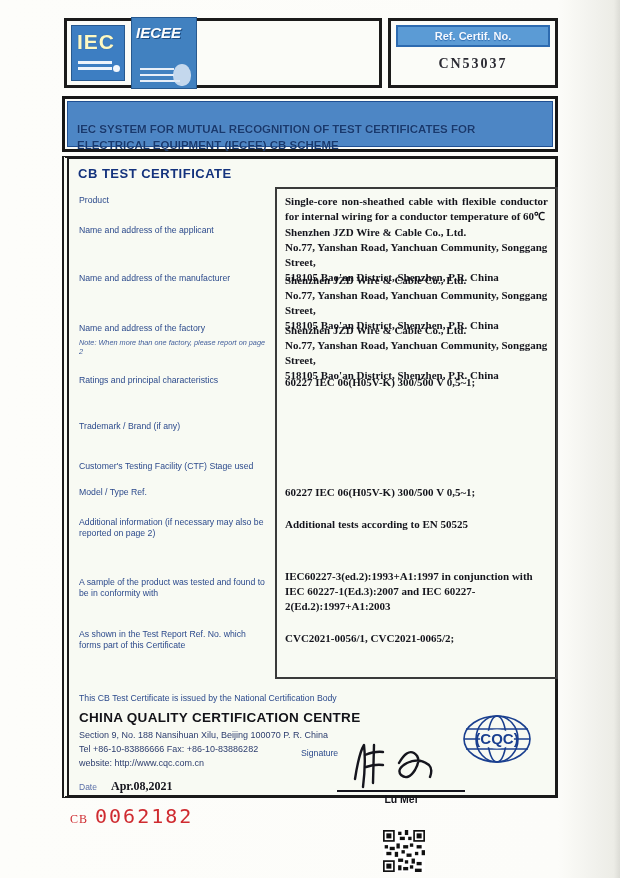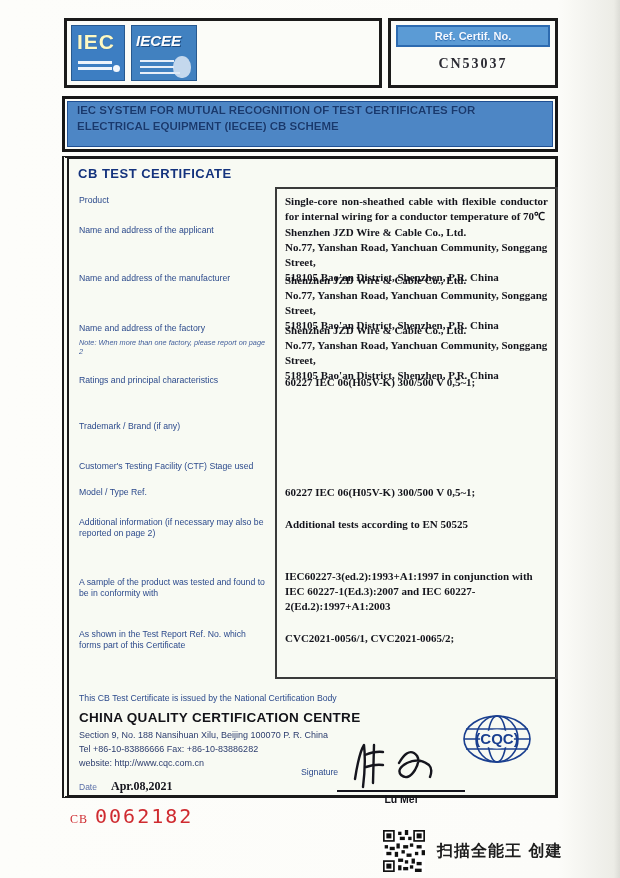--- a/index.html
+++ b/index.html
@@ -18,21 +18,21 @@
   .iec-logo {
     width:54px; height:56px; background:#3d7ec2; border:1px solid #27598f;
     position:relative; color:#fff; margin-right:6px;
   }
   .iec-logo .txt { position:absolute; top:4px; left:5px; font-size:21px; font-weight:bold; letter-spacing:1px;
     color:#fef9c3; text-shadow:0 0 1px #27598f; }
   .iec-logo .bar1 { position:absolute; left:6px; right:12px; bottom:16px; height:3px; background:#eef4fb; }
   .iec-logo .bar2 { position:absolute; left:6px; right:12px; bottom:10px; height:3px; background:#eef4fb; }
   .iec-logo .dot  { position:absolute; right:4px; bottom:8px; width:7px; height:7px; border-radius:50%; background:#f4f8fd; }
   .iecee-logo {
-    width:66px; height:56px; background:#4181c0; border:1px solid #27598f; position:relative; overflow:hidden;
+    width:66px; height:72px; background:#4181c0; border:1px solid #27598f; position:relative; overflow:hidden;
   }
   .iecee-logo .txt { position:absolute; top:6px; left:4px; font-size:15px; font-weight:bold; font-style:italic;
     color:#fdfdfd; letter-spacing:0px; text-shadow:1px 1px 0 #1d4a7e; }
   .iecee-logo .l1 { position:absolute; left:8px; width:34px; bottom:18px; height:2.5px; background:#e8eff8; }
   .iecee-logo .l2 { position:absolute; left:8px; width:34px; bottom:12px; height:2.5px; background:#e8eff8; }
   .iecee-logo .l3 { position:absolute; left:8px; width:40px; bottom:6px;  height:2.5px; background:#e8eff8; }
   .iecee-logo .bulb { position:absolute; right:5px; bottom:2px; width:18px; height:22px; border-radius:50% 50% 45% 45%;
     background:#dce8f4; opacity:.85; }
   .ref-box {
     position:absolute; left:388px; top:18px; width:170px; height:70px;
@@ -47,21 +47,21 @@
     font-size:14px; letter-spacing:2px; color:#2b2b33; font-weight:600;
   }
 
   
   .banner-outer {
     position:absolute; left:62px; top:96px; width:496px; height:56px;
     border:3px solid #161616; background:#fbfcf8; padding:2px;
   }
   .banner-inner {
     width:100%; height:100%; background:#4d86c5; border:1px solid #1f4f93;
-    padding:1px 9px; color:#17396f; font-weight:bold; font-size:11.5px; line-height:1.35;
+    padding:20px 9px; color:#17396f; font-weight:bold; font-size:11.5px; line-height:1.35;
     text-shadow:0 0 1px rgba(255,255,255,.25);
   }
 
   
   .main-box {
     position:absolute; left:62px; top:156px; width:496px; height:642px;
     background:#f8faf3; border:3px solid #1a1a1a; border-left:7px double #1a1a1a;
   }
   .cb-title {
     position:absolute; left:9px; top:7px; font-size:13px; font-weight:bold;
@@ -81,21 +81,21 @@
   }
   .val.just { text-align:justify; }
   .val .addr { font-weight:bold; }
 
   .issued-by { position:absolute; left:10px; top:534px; font-size:8.7px; color:#2c4a8c; }
   .ncb-name  { position:absolute; left:10px; top:551px; font-size:13.5px; font-weight:bold; color:#131318; letter-spacing:.3px; }
   .ncb-line  { position:absolute; left:10px; font-size:9px; color:#2c3d6e; }
   .date-label{ position:absolute; left:10px; top:623px; font-size:8.5px; color:#5a6fa8; }
   .date-value{ position:absolute; left:42px; top:620px; font-size:12px; font-weight:bold; color:#15151d; font-family:"Liberation Serif", serif; }
 
-  .sig-label { position:absolute; left:232px; top:608px; font-size:8.7px; color:#2c4a8c; }
+  .sig-label { position:absolute; left:232px; top:589px; font-size:8.7px; color:#2c4a8c; }
   .sig-hand  { position:absolute; left:272px; top:580px; width:120px; height:50px; }
   .sig-line  { position:absolute; left:268px; top:631px; width:128px; height:2px; background:#15151d; }
   .sig-name  { position:absolute; left:268px; top:634px; width:128px; text-align:center; font-size:10.5px; font-weight:bold; color:#15151d; }
 
   .cqc-logo  { position:absolute; left:388px; top:552px; width:80px; height:58px; }
 
   
   .stamp { position:absolute; left:70px; top:804px; color:#cf2b30; }
   .stamp .pre { font-family:"Liberation Serif", serif; font-size:12px; margin-right:7px; letter-spacing:1px; }
   .stamp .num { font-family:"DejaVu Sans Mono", monospace; font-size:20px; letter-spacing:2px; }
@@ -147,21 +147,21 @@
     </div>
     <div class="lbl" style="top:216px">Ratings and principal characteristics</div>
     <div class="lbl" style="top:262px">Trademark / Brand (if any)</div>
     <div class="lbl" style="top:302px">Customer's Testing Facility (CTF) Stage used</div>
     <div class="lbl" style="top:328px">Model / Type Ref.</div>
     <div class="lbl" style="top:358px">Additional information (if necessary may also be reported on page 2)</div>
     <div class="lbl" style="top:470px">As shown in the Test Report Ref. No. which forms part of this Certificate</div>
     <div class="lbl" style="top:418px">A sample of the product was tested and found to be in conformity with</div>
 
     <div class="val-box">
-      <div class="val just" style="top:5px">Single-core non-sheathed cable with flexible conductor for internal wiring for a conductor temperature of 70℃</div>
+      <div class="val just" style="top:5px">Single-core non-sheathed cable with flexible conductor for internal wiring for a conductor temperature of 60℃</div>
       <div class="val" style="top:36px">
         <div>Shenzhen JZD Wire &amp; Cable Co., Ltd.</div>
         <div class="addr">No.77, Yanshan Road, Yanchuan Community, Songgang Street,</div>
         <div class="addr">518105 Bao'an District, Shenzhen, P.R. China</div>
       </div>
       <div class="val" style="top:84px">
         <div>Shenzhen JZD Wire &amp; Cable Co., Ltd.</div>
         <div class="addr">No.77, Yanshan Road, Yanchuan Community, Songgang Street,</div>
         <div class="addr">518105 Bao'an District, Shenzhen, P.R. China</div>
       </div>
@@ -251,16 +251,15 @@
         <rect x="1" y="1" width="5" height="5"></rect>
           <rect x="19" y="1" width="5" height="5"></rect>
           <rect x="1" y="19" width="5" height="5"></rect>
       </g>
       <g fill="#111">
         <rect x="2" y="2" width="3" height="3"></rect>
           <rect x="20" y="2" width="3" height="3"></rect>
           <rect x="2" y="20" width="3" height="3"></rect>
       </g>
     </svg>
-    <span class="wm-text">扫描全能王 创建</span>
   </div>
 
 </div>
 
 </body></html>

